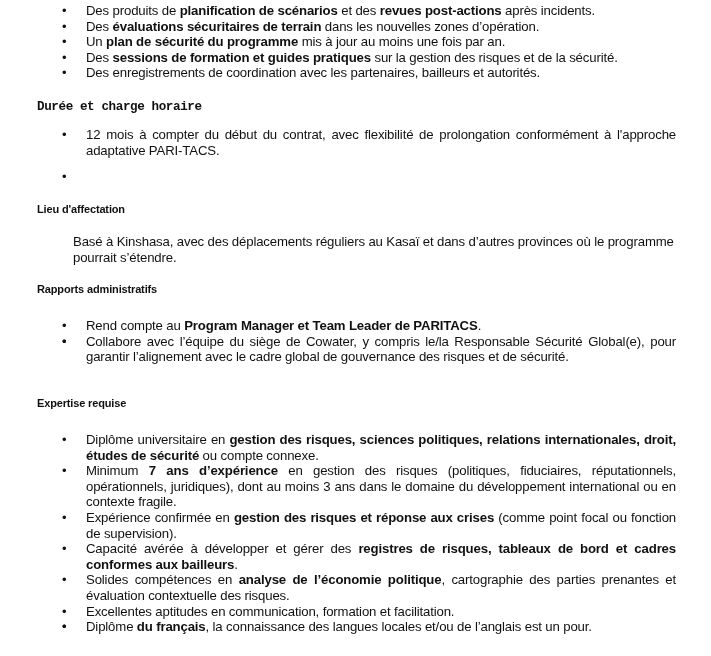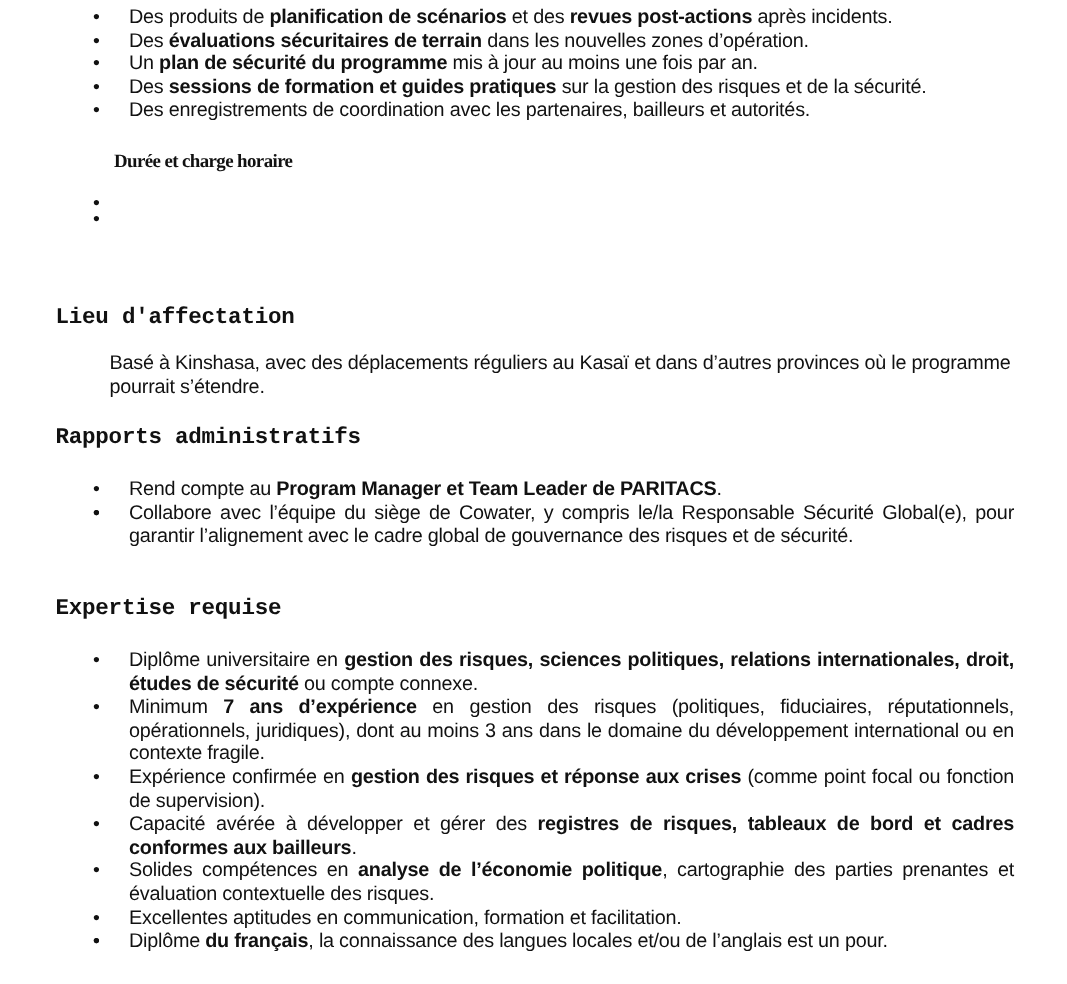--- a/index.html
+++ b/index.html
@@ -39,28 +39,26 @@
       position: absolute;
       left: 62px;
       top: 0;
       font-size: 13px;
     }
     ul.blist li b { font-weight: bold; }
     .heading {
       position: absolute;
       left: 37px;
       font-weight: bold;
-      font-size: 15px;
-      font-family: Liberation Mono, monospace;
+      font-size: 11px;
     }
     .heading.calibri {
-      font-family: Liberation Serif, serif;
+      font-family: Liberation Mono, monospace;
       font-size: 12.6px;
       letter-spacing: -0.4px;
-      margin-left: 39px;
     }
     .para {
       position: absolute;
       left: 37px;
       width: 640px;
       line-height: 16.4px;
       margin-left: 36px;
     }
     .abs { position: absolute; left: 0; }
     .spaced li { margin-bottom: 0; }
@@ -73,21 +71,21 @@
   <ul class="blist abs" style="top:3px;">
       <li><span class="bullet">•</span><span>Des produits de </span><b>planification de scénarios</b><span> et des </span><b>revues post-actions</b><span> après incidents.</span></li>
       <li><span class="bullet">•</span><span>Des </span><b>évaluations sécuritaires de terrain</b><span> dans les nouvelles zones d’opération.</span></li>
       <li><span class="bullet">•</span><span>Un </span><b>plan de sécurité du programme</b><span> mis à jour au moins une fois par an.</span></li>
       <li><span class="bullet">•</span><span>Des </span><b>sessions de formation et guides pratiques</b><span> sur la gestion des risques et de la sécurité.</span></li>
       <li><span class="bullet">•</span><span>Des enregistrements de coordination avec les partenaires, bailleurs et autorités.</span></li>
     </ul>
 
   <div class="heading calibri" style="top:100px;">Durée et charge horaire</div>
   <ul class="blist abs spaced" style="top:127px;">
-      <li style="margin-bottom: 11px;"><span class="bullet">•</span></li>
+      <li style="margin-bottom: 11px;"><span class="bullet">•</span><span>12 mois à compter du début du contrat, avec flexibilité de prolongation conformément à l'approche adaptative PARI-TACS.</span></li>
       <li><span class="bullet">•</span></li>
     </ul>
 
   <div class="heading" style="top:203px;">Lieu d'affectation</div>
   <div class="para" style="top:234px;">Basé à Kinshasa, avec des déplacements réguliers au Kasaï et dans d’autres provinces où le programme pourrait s’étendre.</div>
 
   <div class="heading" style="top:283px;">Rapports administratifs</div>
   <ul class="blist abs" style="top:318px;">
       <li><span class="bullet">•</span><span>Rend compte au </span><b>Program Manager et Team Leader de PARITACS</b><span>.</span></li>
       <li><span class="bullet">•</span></li>

